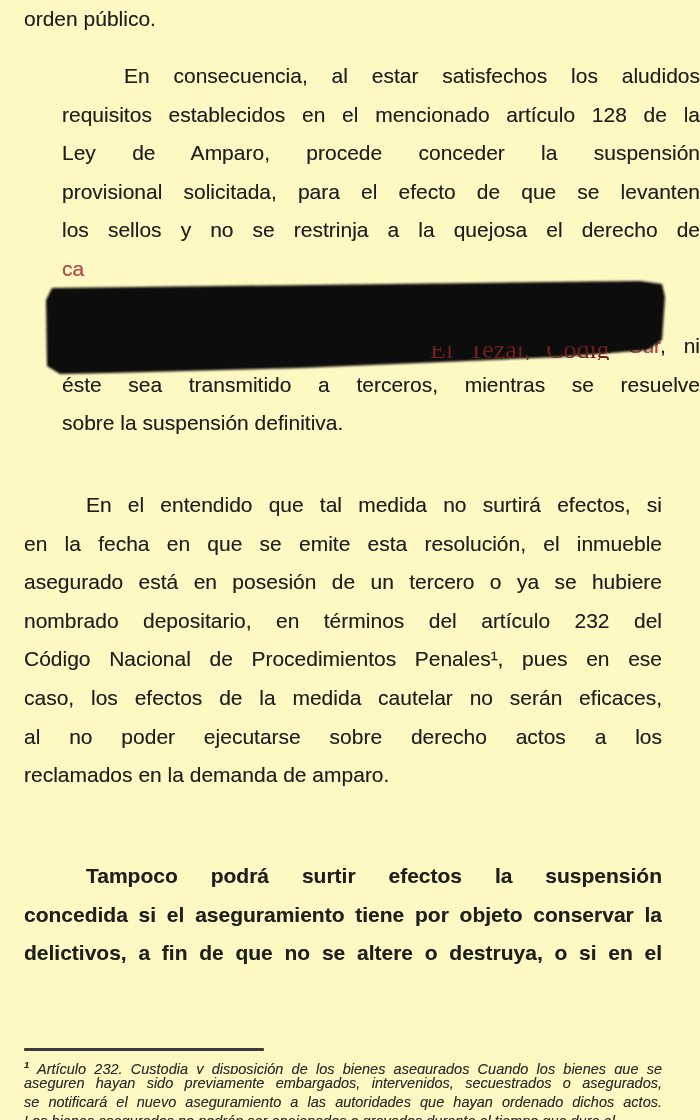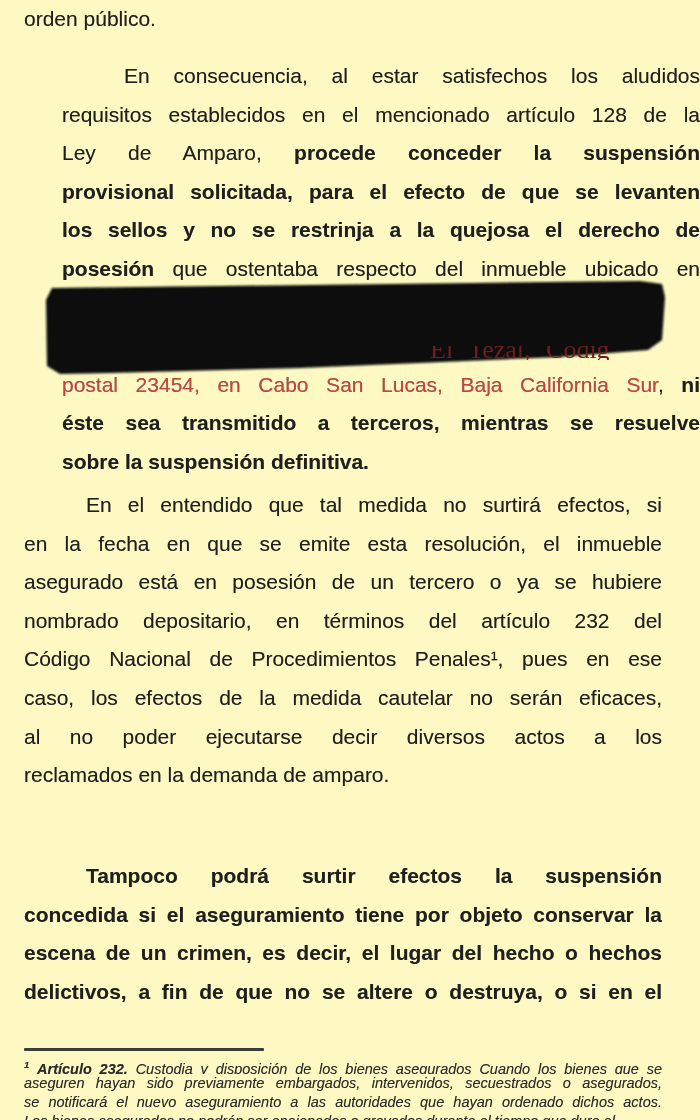--- a/index.html
+++ b/index.html
@@ -15,21 +15,21 @@
     font-size:21px;color:#1f1f1f;
     text-shadow:0 0 0.6px rgba(30,30,30,0.45);
   }
   .line{
     line-height:38.6px;height:38.6px;
     text-align:justify;text-align-last:justify;-moz-text-align-last:justify;
     overflow:hidden;white-space:normal;
   }
   .line.left{text-align:left;text-align-last:left;-moz-text-align-last:left;}
   .indent{display:inline-block;width:62px;height:1px;}
-  .b{font-weight:700;}
+  .b{font-weight:400;}
   .red{color:var(--red,#c04545);}
   .intro{top:0;}
   .p1{top:57px;margin-left:38px;}
   .p2{top:486px;}
   .p3{top:857px;}
   .fn-rule{
     position:absolute;left:24px;top:1048px;width:240px;height:2.5px;
     background:#3c3c3c;border-radius:1px;
   }
   .footnote{
@@ -63,43 +63,41 @@
   <div class="body-text intro" style="color: rgb(31, 31, 31);">
     <div class="line left">orden público.</div>
   </div>
 
   <div class="body-text p1" style="color: rgb(31, 31, 31);">
     <div class="line"><span class="indent"></span><span>En consecuencia, al estar satisfechos los aludidos</span></div>
     <div class="line">requisitos establecidos en el mencionado artículo 128 de la</div>
     <div class="line"><span>Ley de Amparo, </span><span class="b">procede conceder la suspensión</span></div>
     <div class="line b">provisional solicitada, para el efecto de que se levanten</div>
     <div class="line b">los sellos y no se restrinja a la quejosa el derecho de</div>
-    <div class="line"><span class="b">posesión</span><span> que ostentaba respecto del inmueble ubicado en</span></div>
     <div class="line left red">ca</div>
     <div class="line left red">Ca</div>
     <div class="line"><span class="red">postal 23454, en Cabo San Lucas, Baja California Sur</span><span>, </span><span class="b">ni</span></div>
     <div class="line b">éste sea transmitido a terceros, mientras se resuelve</div>
     <div class="line b left">sobre la suspensión definitiva.</div>
   </div>
 
   <div class="body-text p2" style="color: rgb(31, 31, 31);">
     <div class="line"><span class="indent"></span><span>En el entendido que tal medida no surtirá efectos, si</span></div>
     <div class="line">en la fecha en que se emite esta resolución, el inmueble</div>
     <div class="line">asegurado está en posesión de un tercero o ya se hubiere</div>
     <div class="line">nombrado depositario, en términos del artículo 232 del</div>
     <div class="line">Código Nacional de Procedimientos Penales¹, pues en ese</div>
     <div class="line">caso, los efectos de la medida cautelar no serán eficaces,</div>
-    <div class="line">al no poder ejecutarse decir diversos actos a los</div>
+    <div class="line">al no poder ejecutarse sobre derecho actos a los</div>
     <div class="line left">reclamados en la demanda de amparo.</div>
   </div>
 
   <div class="body-text p3" style="color: rgb(31, 31, 31); font-weight: bold;">
     <div class="line"><span class="indent"></span><span>Tampoco podrá surtir efectos la suspensión</span></div>
     <div class="line">concedida si el aseguramiento tiene por objeto conservar la</div>
-    <div class="line">escena de un crimen, es decir, el lugar del hecho o hechos</div>
     <div class="line">delictivos, a fin de que no se altere o destruya, o si en el</div>
   </div>
 
   <div class="fn-rule" style="background: rgb(60, 60, 60);"></div>
 
   <div class="footnote">
     <div class="fline"><span class="fn-sup">1</span> <span class="b">Artículo 232.</span><span> Custodia y disposición de los bienes asegurados Cuando los bienes que se</span></div>
     <div class="fline">aseguren hayan sido previamente embargados, intervenidos, secuestrados o asegurados,</div>
     <div class="fline">se notificará el nuevo aseguramiento a las autoridades que hayan ordenado dichos actos.</div>
     <div class="fline left">Los bienes asegurados no podrán ser enajenados o gravados durante el tiempo que dure el</div>

